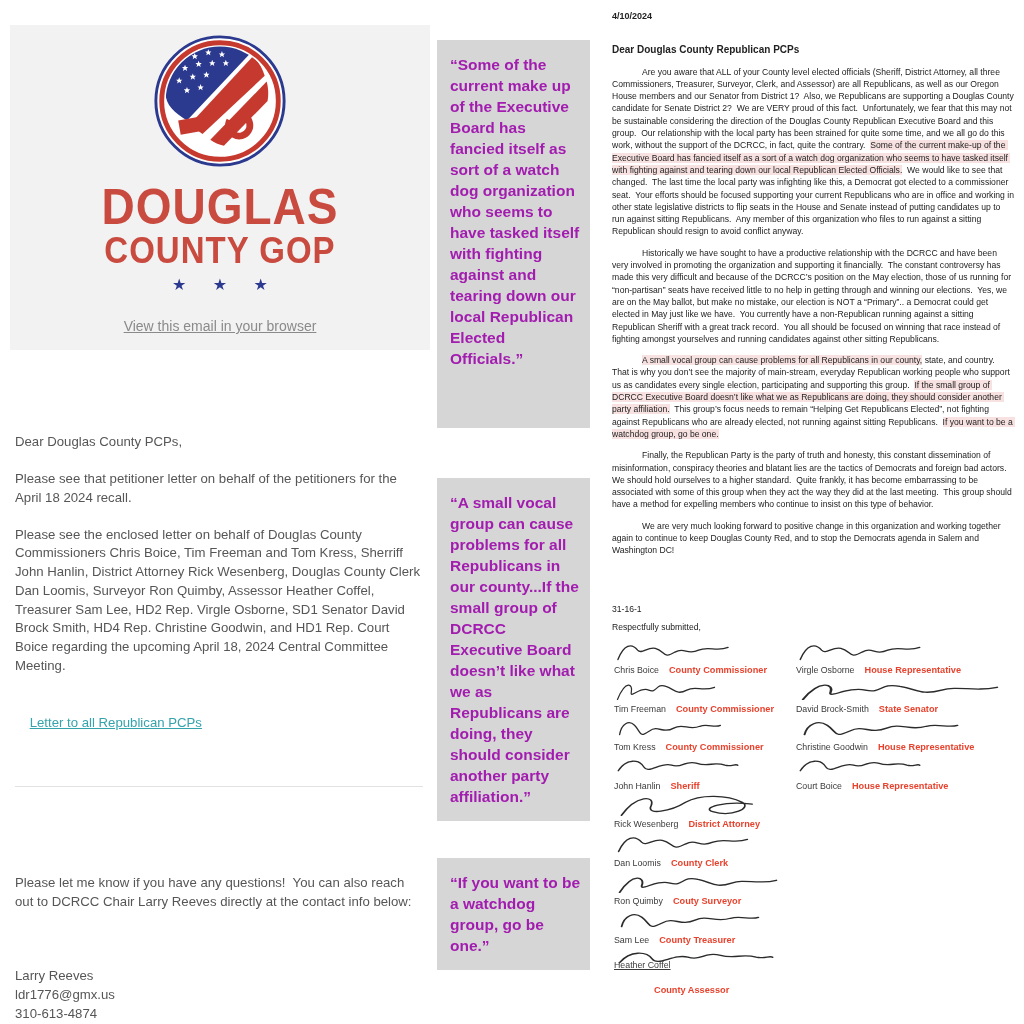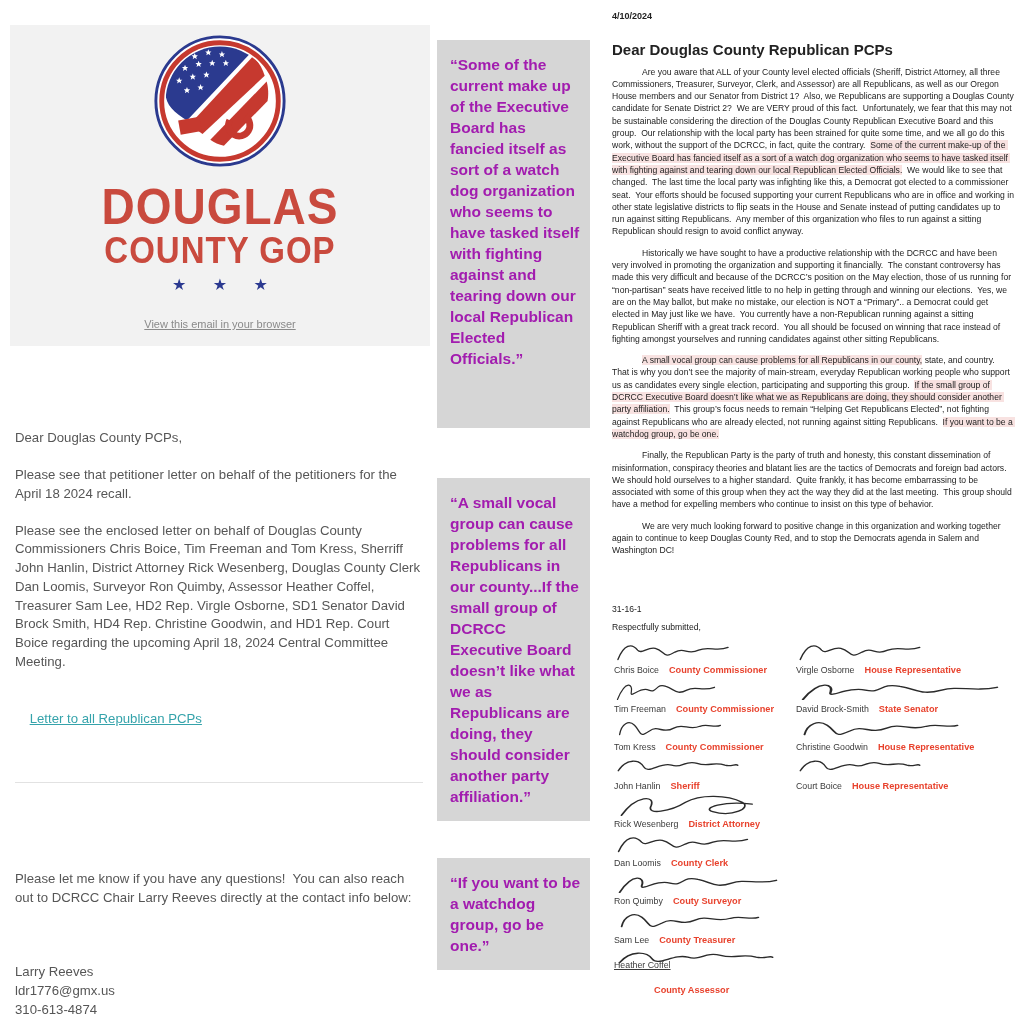--- a/index.html
+++ b/index.html
@@ -19,21 +19,21 @@
   .logo-title1 {
     font-size:46px; font-weight:bold; color:#c94a3e; line-height:1;
     letter-spacing:1px; transform:scaleY(1.1); margin-top:14px;
   }
   .logo-title2 {
     font-size:33px; font-weight:bold; color:#c94a3e; line-height:1;
     letter-spacing:1px; transform:scaleY(1.12); margin-top:5px;
   }
   .logo-stars { color:#2b3990; font-size:16px; letter-spacing:11px; margin-top:8px; padding-left:11px; }
   .browser-link {
-    margin-top:24px; font-size:11px; color:#8a8a8a;
+    margin-top:24px; font-size:14px; color:#8a8a8a;
     text-decoration:underline; cursor:pointer;
   }
   .email-body {
     padding:46px 14px 0 15px; font-size:13.2px; color:#565656;
     line-height:1.42; white-space:pre-wrap;
   }
   .email-body p { margin:0 0 18px; }
   .email-link {
     color:#35a3ab; text-decoration:underline; font-size:13.2px;
     display:inline-block; margin:2px 0 0; cursor:pointer;
@@ -52,21 +52,21 @@
   #quote-0 { top:40px;  min-height:388px; }
   #quote-1 { top:478px; min-height:342px; }
   #quote-2 { top:858px; min-height:106px; }
 
   
   .letter-col {
     position:absolute; left:612px; top:10px; width:403px;
     font-size:8.6px; line-height:12.3px; color:#222222;
   }
   .letter-date { font-weight:bold; font-size:9px; }
-  .letter-salutation { margin-top:22px; font-weight:bold; font-size:15px; }
+  .letter-salutation { margin-top:22px; font-weight:bold; font-size:10px; }
   .letter-para { margin-top:9px; text-indent:30px; white-space:pre-wrap; }
   .hl { background:#f8e2e1; }
   .letter-number { margin-top:46px; }
   .letter-closing { margin-top:6px; }
 
   
   .sig-area { position:relative; margin-top:6px; height:370px; }
   .sig-col { position:absolute; top:0; }
   #sig-left  { left:2px;  width:186px; }
   #sig-right { left:184px; width:214px; }

